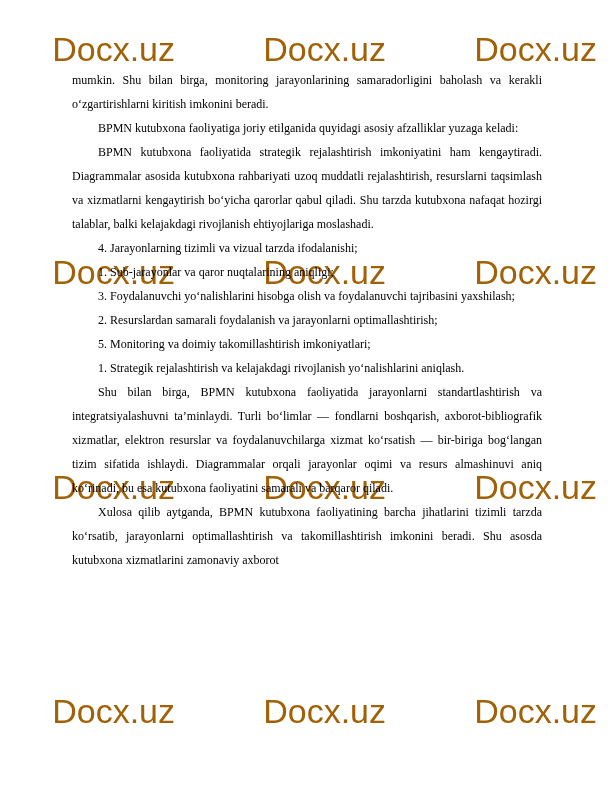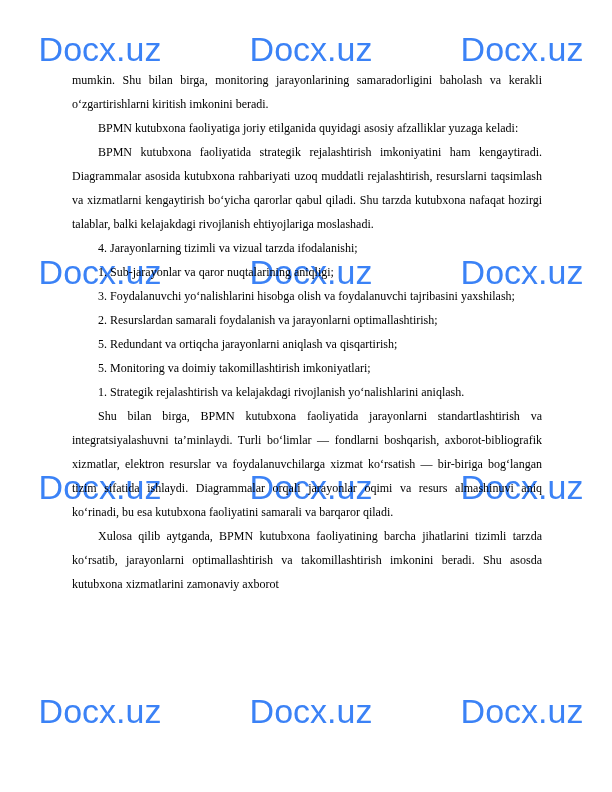--- a/index.html
+++ b/index.html
@@ -8,23 +8,23 @@
   .content {
     position: absolute; left: 72px; top: 68px; width: 470px;
     font-family: "Liberation Serif", "DejaVu Serif", serif;
     font-size: 12px; line-height: 24px; color: #000000;
     z-index: 2;
   }
   .content p { margin: 0; text-align: justify; text-indent: 26px; }
   .content p.cont { text-indent: 0; }
   .watermark-layer { position: absolute; left: 0; top: 0; width: 612px; height: 792px; z-index: 1; pointer-events: none; }
   .wm {
-    position: absolute; width: 150px; text-align: center;
+    position: absolute; width: 150px; text-align: right;
     font-family: "Liberation Sans", "DejaVu Sans", sans-serif;
-    font-size: 34px; line-height: 34px; color: #3b82f6; white-space: nowrap;
+    font-size: 34px; line-height: 34px; color: #a16207; white-space: nowrap;
   }
 </style>
 </head>
 <body>
 
 <div class="page">
 
   <div class="watermark-layer">
 
     <div class="wm" style="top:32px;left:25px">Docx.uz</div>
@@ -45,20 +45,19 @@
   </div>
 
   <div class="content">
     <p class="cont">mumkin. Shu bilan birga, monitoring jarayonlarining samaradorligini baholash va kerakli o‘zgartirishlarni kiritish imkonini beradi.</p>
     <p>BPMN kutubxona faoliyatiga joriy etilganida quyidagi asosiy afzalliklar yuzaga keladi:</p>
     <p>BPMN kutubxona faoliyatida strategik rejalashtirish imkoniyatini ham kengaytiradi. Diagrammalar asosida kutubxona rahbariyati uzoq muddatli rejalashtirish, resurslarni taqsimlash va xizmatlarni kengaytirish bo‘yicha qarorlar qabul qiladi. Shu tarzda kutubxona nafaqat hozirgi talablar, balki kelajakdagi rivojlanish ehtiyojlariga moslashadi.</p>
     <p>4. Jarayonlarning tizimli va vizual tarzda ifodalanishi;</p>
     <p>1. Sub-jarayonlar va qaror nuqtalarining aniqligi;</p>
     <p>3. Foydalanuvchi yo‘nalishlarini hisobga olish va foydalanuvchi tajribasini yaxshilash;</p>
     <p>2. Resurslardan samarali foydalanish va jarayonlarni optimallashtirish;</p>
-    <p>5. Redundant va ortiqcha jarayonlarni aniqlash va qisqartirish;</p>
     <p>5. Monitoring va doimiy takomillashtirish imkoniyatlari;</p>
     <p>1. Strategik rejalashtirish va kelajakdagi rivojlanish yo‘nalishlarini aniqlash.</p>
     <p>Shu bilan birga, BPMN kutubxona faoliyatida jarayonlarni standartlashtirish va integratsiyalashuvni ta’minlaydi. Turli bo‘limlar — fondlarni boshqarish, axborot-bibliografik xizmatlar, elektron resurslar va foydalanuvchilarga xizmat ko‘rsatish — bir-biriga bog‘langan tizim sifatida ishlaydi. Diagrammalar orqali jarayonlar oqimi va resurs almashinuvi aniq ko‘rinadi, bu esa kutubxona faoliyatini samarali va barqaror qiladi.</p>
     <p>Xulosa qilib aytganda, BPMN kutubxona faoliyatining barcha jihatlarini tizimli tarzda ko‘rsatib, jarayonlarni optimallashtirish va takomillashtirish imkonini beradi. Shu asosda kutubxona xizmatlarini zamonaviy axborot</p>
   </div>
 
 </div>
 
 </body></html>

